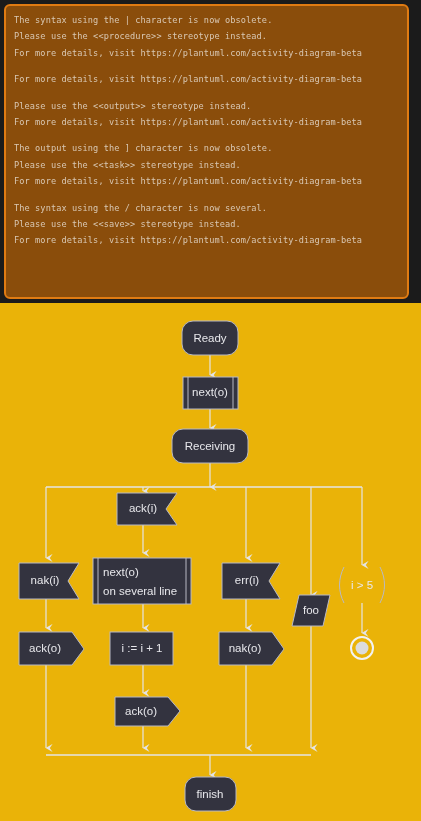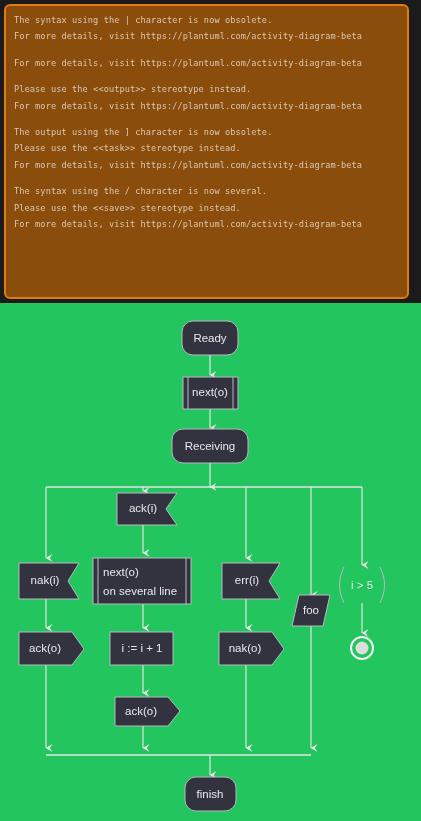--- a/index.html
+++ b/index.html
@@ -27,21 +27,21 @@
     font-size:8.6px;
     line-height:16.4px;
     color:#d9c8b4;
     white-space:pre;
     letter-spacing:0.1px;
   }
   
   #diagram-canvas{
     position:absolute;left:0;top:303px;
     width:421px;height:518px;
-    background:#22c55e;
+    background:#eab308;
   }
   #diagram-svg{display:block;}
   .nd-text{
     font-family:"Liberation Sans", sans-serif;
     font-size:11.5px;
     fill:#e8e8ec;
     text-anchor:middle;
     dominant-baseline:middle;
   }
   .nd-text-left{
@@ -74,20 +74,21 @@
   .end-ring{fill:none;stroke:#f2f2f2;stroke-width:2;}
   .end-dot{fill:#dcdcdc;}
 </style>
 </head>
 <body>
 
 <div id="warning-banner">
 
   <div class="warn-block">
     <div class="warn-line">The syntax using the | character is now obsolete.</div>
+    <div class="warn-line">Please use the &lt;&lt;procedure&gt;&gt; stereotype instead.</div>
     <div class="warn-line">For more details, visit https://plantuml.com/activity-diagram-beta</div>
   </div>
 
   <div class="warn-block">
     <div class="warn-line">For more details, visit https://plantuml.com/activity-diagram-beta</div>
   </div>
 
   <div class="warn-block">
     <div class="warn-line">Please use the &lt;&lt;output&gt;&gt; stereotype instead.</div>
     <div class="warn-line">For more details, visit https://plantuml.com/activity-diagram-beta</div>

